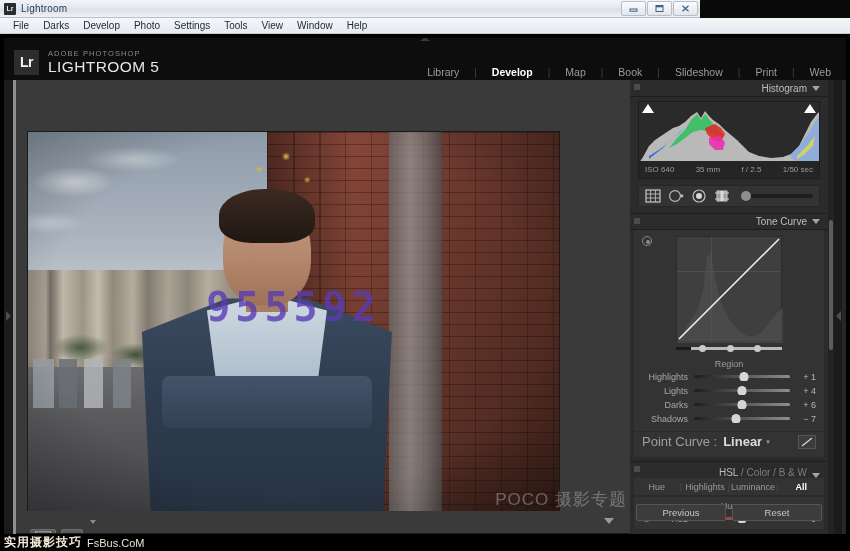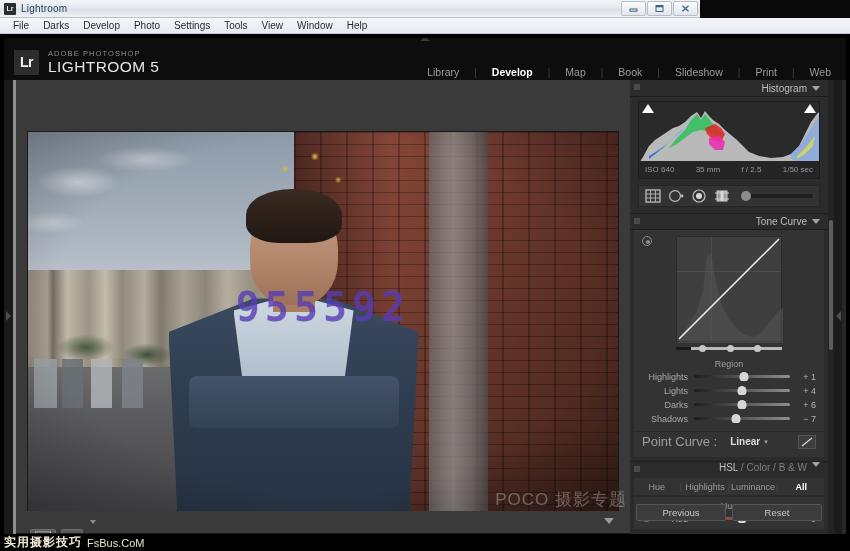--- a/index.html
+++ b/index.html
@@ -139,21 +139,21 @@
   }
 
   
   .content {
     position: absolute; left: 16px; top: 0;
     width: 614px; height: 471px;
     background: #3a3a3a;
   }
   .photo-stage {
     position: absolute; left: 12px; top: 52px;
-    width: 590px; height: 406px;
+    width: 531px; height: 406px;
     background: #2b2b2b;
     box-shadow: 0 0 0 1px #1a1a1a;
     overflow: hidden;
     text-decoration: underline;
   }
   
   .photo {
     position: absolute; inset: 0;
     background:
       
@@ -458,31 +458,31 @@
     border-radius:50% 50% 40% 40%;
     transform:translateX(-50%);
   }
   .sl-val { width:26px; text-align:right; font-size:9px; color:#b5b5b5; }
 
   .pointcurve-row {
     display:flex; align-items:center; height:20px; padding:0 8px; margin-top:6px;
     border-top:1px solid #2a2a2a;
   }
   .pc-label { font-size:13px; color:#9e9e9e; }
-  .pc-value { font-size:10px; color:#dcdcdc; margin-left:13px; font-weight:bold;}
+  .pc-value { font-size:13px; color:#dcdcdc; margin-left:6px; font-weight:bold;}
   .pc-arrows { font-size:7px; color:#9e9e9e; margin-left:4px; }
   .pc-btn {
     margin-left:auto; width:18px;height:14px; background:#3d3d3d;
     border:1px solid #555; display:flex;align-items:center;justify-content:center;
   }
 
   
   .hsl-head {
     margin-top:4px; height:17px; background:#2b2b2b;
-    display:flex; align-items:flex-start; justify-content:flex-end; padding-right:8px; gap:5px;
+    display:flex; align-items:flex-end; justify-content:flex-end; padding-right:8px; gap:5px;
     border-top:1px solid #1f1f1f;
     position:relative;
   }
   .hsl-tabs {
     display:flex; align-items:center; height:17px; background:#333; margin:0 4px;
     font-size:9px; color:#9a9a9a;
   }
   .hsl-tab { flex:1; text-align:center; }
   .hsl-tab.active { color:#fff; font-weight:bold; }
   .hsl-tab-sep { color:#4a4a4a; }

